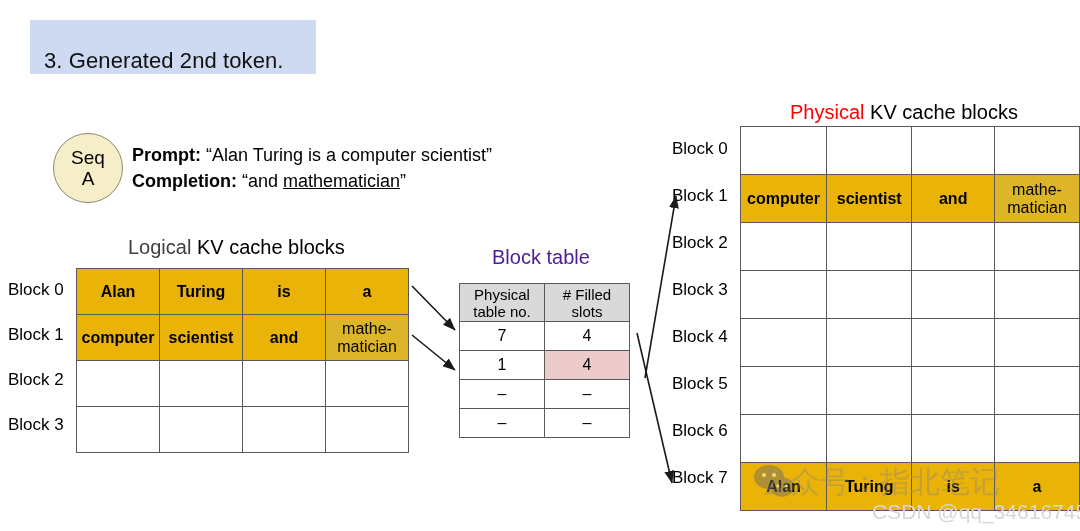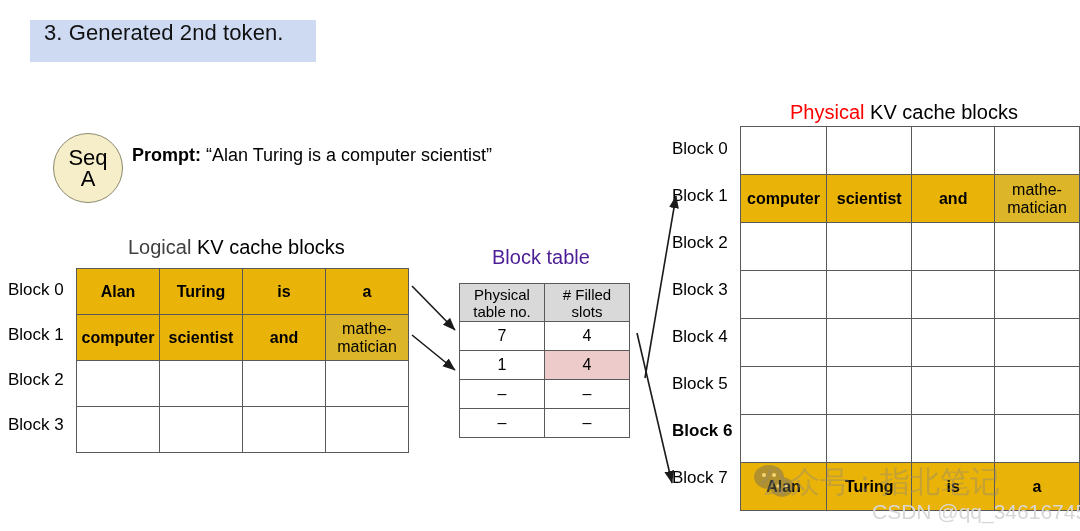--- a/index.html
+++ b/index.html
@@ -4,31 +4,31 @@
 <style>
   html,body{margin:0;padding:0;}
   body{
     width:1080px;height:531px;background:#ffffff;position:relative;overflow:hidden;
     font-family:"Liberation Sans","DejaVu Sans",sans-serif;color:#000;
   }
   .abs{position:absolute;}
 
   
   #title-banner{
-    left:30px;top:20px;width:286px;height:42px;background:#ced9f2;
-    display:flex;align-items:flex-start;padding-left:14px;box-sizing:border-box;
+    left:30px;top:20px;width:286px;height:54px;background:#ced9f2;
+    display:flex;align-items:flex-end;padding-left:14px;box-sizing:border-box;
   }
   #title-banner .t{font-size:22px;color:#111;letter-spacing:.1px;}
 
   
   #seq-badge{
     left:53px;top:133px;width:68px;height:68px;border-radius:50%;
     background:#f6eec8;border:1.5px solid #8a8a6a;
     display:flex;flex-direction:column;align-items:center;justify-content:center;
-    font-size:22px;line-height:21px;
+    font-size:19px;line-height:21px;
   }
 
   
   #prompt-block{left:132px;top:142px;font-size:18px;line-height:26px;white-space:nowrap;}
   #prompt-block b{font-weight:bold;margin-top:36px;}
   .u{text-decoration:underline;}
 
   
   .gridtable{border-collapse:collapse;table-layout:fixed;}
   .gridtable td{
@@ -81,20 +81,23 @@
 
 <div class="abs" id="seq-badge">
   <span>Seq</span>
   <span>A</span>
 </div>
 
 <div class="abs" id="prompt-block">
   <div>
     <b>Prompt:</b><span> “Alan Turing is a computer scientist”</span>
   </div>
+  <div>
+    <b>Completion:</b><span> “and </span><span class="u">mathematician</span><span>”</span>
+  </div>
 </div>
 
 <div class="abs" id="logical-title">
   <span class="red">Logical</span><span> KV cache blocks</span>
 </div>
 <div class="abs" id="logical-rowlabels">
     <div class="rowlabel" style="top: 281px;">Block 0</div>
     <div class="rowlabel" style="top: 326px;">Block 1</div>
     <div class="rowlabel" style="top: 371px;">Block 2</div>
     <div class="rowlabel" style="top: 416px;">Block 3</div>
@@ -212,21 +215,21 @@
 <div class="abs" id="physical-title">
   <span class="red">Physical</span><span> KV cache blocks</span>
 </div>
 <div class="abs" id="physical-rowlabels">
     <div class="prowlabel" style="position: absolute; top: 140px;">Block 0</div>
     <div class="prowlabel" style="position: absolute; top: 187px;">Block 1</div>
     <div class="prowlabel" style="position: absolute; top: 234px;">Block 2</div>
     <div class="prowlabel" style="position: absolute; top: 281px;">Block 3</div>
     <div class="prowlabel" style="position: absolute; top: 328px;">Block 4</div>
     <div class="prowlabel" style="position: absolute; top: 375px;">Block 5</div>
-    <div class="prowlabel" style="position: absolute; top: 422px; font-weight: bold;">Block 6</div>
+    <div class="prowlabel" style="position: absolute; top: 422px;">Block 6</div>
     <div class="prowlabel" style="position: absolute; top: 469px;">Block 7</div>
   </div>
 <table class="abs gridtable" id="physical-table">
     <tbody>
       <tr>
         <td class="cell-empty">
           <div></div>
         </td>
         <td class="cell-empty">
           <div></div>

